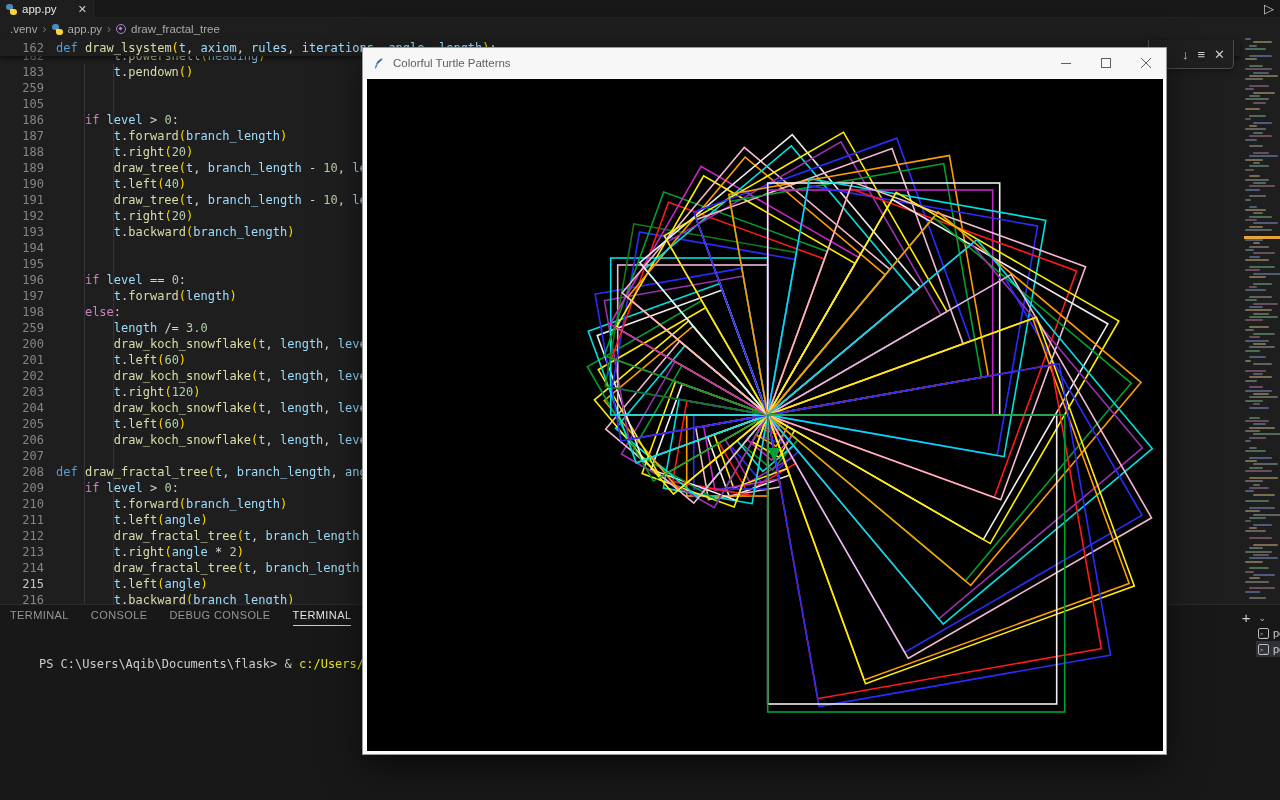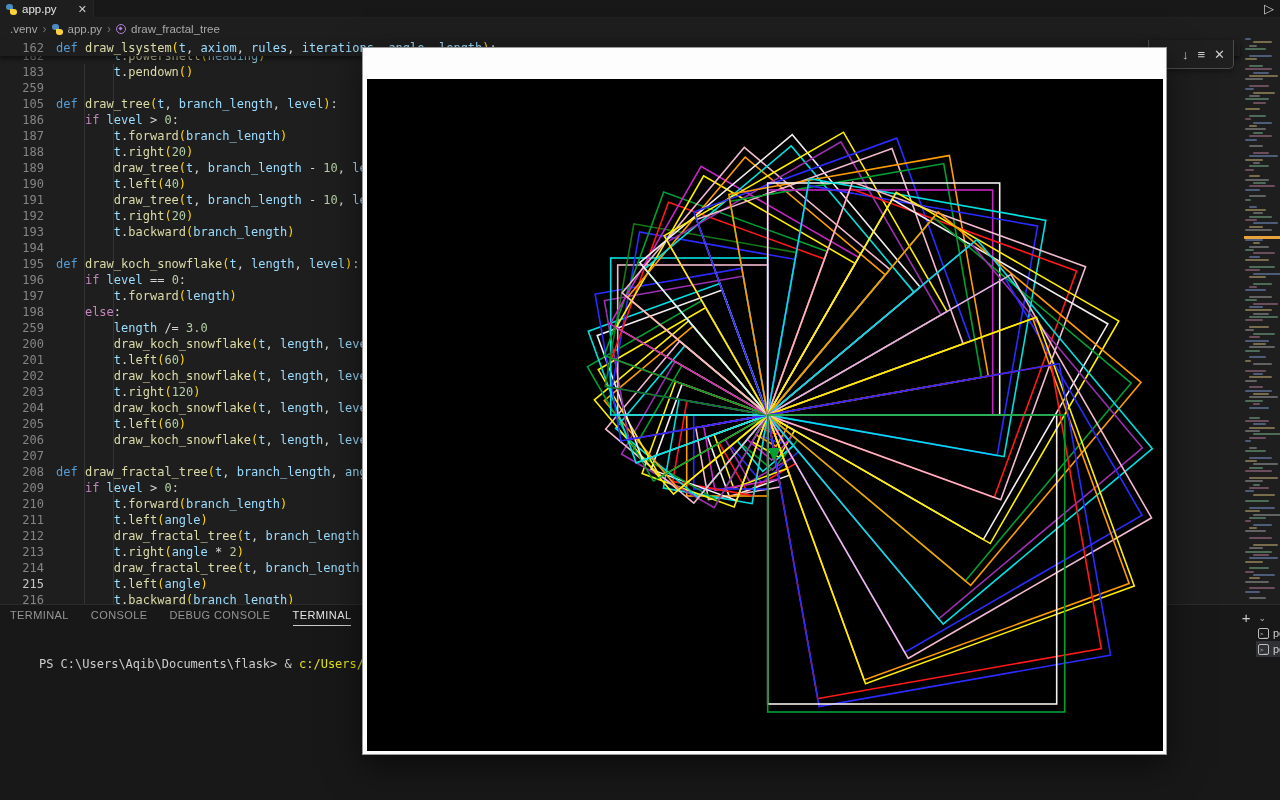--- a/index.html
+++ b/index.html
@@ -115,31 +115,31 @@
   <div class="g2"></div>
   <div id="sticky">
       <div class="code-row"><span class="ln ">162</span><span class="src"><span class="kw">def </span><span class="fn">draw_lsystem</span><span class="b">(</span><span class="v">t</span><span class="o">, </span><span class="v">axiom</span><span class="o">, </span><span class="v">rules</span><span class="o">, </span><span class="v">iterations</span><span class="o">, </span><span class="v">angle</span><span class="o">, </span><span class="v">length</span><span class="b">)</span><span class="o">:</span></span></div>
     </div>
   <div id="clip-row">
       <div class="code-row"><span class="ln ">182</span><span class="src"><span class="o">        </span><span class="v">t</span><span class="o">.</span><span class="fn">powershell</span><span class="b">(</span><span class="v">heading</span><span class="b">)</span></span></div>
     </div>
   <div id="code-lines">
       <div class="code-row"><span class="ln ">183</span><span class="src"><span class="o">        </span><span class="v">t</span><span class="o">.</span><span class="fn">pendown</span><span class="b">(</span><span class="b">)</span></span></div>
       <div class="code-row"><span class="ln ">259</span><span class="src"></span></div>
-      <div class="code-row"><span class="ln ">105</span><span class="src"><span class="kw">def </span><span class="fn">draw_tree</span><span class="b">(</span><span class="v">t</span><span class="o">, </span><span class="v">branch_length</span><span class="o">, </span><span class="v">level</span><span class="b">)</span><span class="o">:</span></span></div>
+      <div class="code-row"><span class="ln ">105</span></div>
       <div class="code-row"><span class="ln ">186</span><span class="src"><span class="o">    </span><span class="ct">if </span><span class="v">level</span><span class="o"> &gt; </span><span class="n">0</span><span class="o">:</span></span></div>
       <div class="code-row"><span class="ln ">187</span><span class="src"><span class="o">        </span><span class="v">t</span><span class="o">.</span><span class="fn">forward</span><span class="b">(</span><span class="v">branch_length</span><span class="b">)</span></span></div>
       <div class="code-row"><span class="ln ">188</span><span class="src"><span class="o">        </span><span class="v">t</span><span class="o">.</span><span class="fn">right</span><span class="b">(</span><span class="n">20</span><span class="b">)</span></span></div>
       <div class="code-row"><span class="ln ">189</span><span class="src"><span class="o">        </span><span class="fn">draw_tree</span><span class="b">(</span><span class="v">t</span><span class="o">, </span><span class="v">branch_length</span><span class="o"> - </span><span class="n">10</span><span class="o">, </span><span class="v">level</span><span class="o"> - </span><span class="n">1</span><span class="b">)</span></span></div>
       <div class="code-row"><span class="ln ">190</span><span class="src"><span class="o">        </span><span class="v">t</span><span class="o">.</span><span class="fn">left</span><span class="b">(</span><span class="n">40</span><span class="b">)</span></span></div>
       <div class="code-row"><span class="ln ">191</span><span class="src"><span class="o">        </span><span class="fn">draw_tree</span><span class="b">(</span><span class="v">t</span><span class="o">, </span><span class="v">branch_length</span><span class="o"> - </span><span class="n">10</span><span class="o">, </span><span class="v">level</span><span class="o"> - </span><span class="n">1</span><span class="b">)</span></span></div>
       <div class="code-row"><span class="ln ">192</span><span class="src"><span class="o">        </span><span class="v">t</span><span class="o">.</span><span class="fn">right</span><span class="b">(</span><span class="n">20</span><span class="b">)</span></span></div>
       <div class="code-row"><span class="ln ">193</span><span class="src"><span class="o">        </span><span class="v">t</span><span class="o">.</span><span class="fn">backward</span><span class="b">(</span><span class="v">branch_length</span><span class="b">)</span></span></div>
       <div class="code-row"><span class="ln ">194</span><span class="src"></span></div>
-      <div class="code-row"><span class="ln ">195</span><span class="src"><span class="kw">def </span><span class="fn">draw_koch_snowflake</span><span class="b">(</span><span class="v">t</span><span class="o">, </span><span class="v">length</span><span class="o">, </span><span class="v">level</span><span class="b">)</span><span class="o">:</span></span></div>
+      <div class="code-row"><span class="ln ">195</span></div>
       <div class="code-row"><span class="ln ">196</span><span class="src"><span class="o">    </span><span class="ct">if </span><span class="v">level</span><span class="o"> == </span><span class="n">0</span><span class="o">:</span></span></div>
       <div class="code-row"><span class="ln ">197</span><span class="src"><span class="o">        </span><span class="v">t</span><span class="o">.</span><span class="fn">forward</span><span class="b">(</span><span class="v">length</span><span class="b">)</span></span></div>
       <div class="code-row"><span class="ln ">198</span><span class="src"><span class="o">    </span><span class="ct">else</span><span class="o">:</span></span></div>
       <div class="code-row"><span class="ln ">259</span><span class="src"><span class="o">        </span><span class="v">length</span><span class="o"> /= </span><span class="n">3.0</span></span></div>
       <div class="code-row"><span class="ln ">200</span><span class="src"><span class="o">        </span><span class="fn">draw_koch_snowflake</span><span class="b">(</span><span class="v">t</span><span class="o">, </span><span class="v">length</span><span class="o">, </span><span class="v">level</span><span class="o">-</span><span class="n">1</span><span class="b">)</span></span></div>
       <div class="code-row"><span class="ln ">201</span><span class="src"><span class="o">        </span><span class="v">t</span><span class="o">.</span><span class="fn">left</span><span class="b">(</span><span class="n">60</span><span class="b">)</span></span></div>
       <div class="code-row"><span class="ln ">202</span><span class="src"><span class="o">        </span><span class="fn">draw_koch_snowflake</span><span class="b">(</span><span class="v">t</span><span class="o">, </span><span class="v">length</span><span class="o">, </span><span class="v">level</span><span class="o">-</span><span class="n">1</span><span class="b">)</span></span></div>
       <div class="code-row"><span class="ln ">203</span><span class="src"><span class="o">        </span><span class="v">t</span><span class="o">.</span><span class="fn">right</span><span class="b">(</span><span class="n">120</span><span class="b">)</span></span></div>
       <div class="code-row"><span class="ln ">204</span><span class="src"><span class="o">        </span><span class="fn">draw_koch_snowflake</span><span class="b">(</span><span class="v">t</span><span class="o">, </span><span class="v">length</span><span class="o">, </span><span class="v">level</span><span class="o">-</span><span class="n">1</span><span class="b">)</span></span></div>
       <div class="code-row"><span class="ln ">205</span><span class="src"><span class="o">        </span><span class="v">t</span><span class="o">.</span><span class="fn">left</span><span class="b">(</span><span class="n">60</span><span class="b">)</span></span></div>
@@ -325,20 +325,44 @@
         <span>powershell</span>
       </div>
       <div class="term-item sel">
      <span class="ps-ic">&gt;_</span>
         <span>powershell</span>
       </div>
     </div>
 </div>
 
 <div id="turtle-win">
+  <div id="twin-titlebar">
+    <svg class="feather" viewBox="0 0 16 16">
+      <path d="M12.5 1.5 C9 2.5 5.5 6 4.5 10 L3.5 14.5 L5 13.5 C6 10.5 9 6.5 12.5 3.5 C13 2.8 13 2 12.5 1.5 Z" fill="#3b6ea5"></path>
+      <path d="M4.5 10 C6.5 8.5 9.5 7.5 11 7.5" stroke="#e8f0fa" stroke-width="0.7" fill="none"></path>
+    </svg>
+    <span id="twin-title">Colorful Turtle Patterns</span>
+    <div id="twin-controls">
+      <span class="twin-btn">
+        <svg width="10" height="10" viewBox="0 0 10 10">
+            <line x1="0" y1="5.5" x2="10" y2="5.5" stroke="#5f5f5f" stroke-width="1"></line>
+          </svg>
+      </span>
+      <span class="twin-btn">
+        <svg width="10" height="10" viewBox="0 0 10 10">
+            <rect x="0.5" y="0.5" width="9" height="9" fill="none" stroke="#5f5f5f" stroke-width="1"></rect>
+          </svg>
+      </span>
+      <span class="twin-btn">
+        <svg width="10" height="10" viewBox="0 0 10 10">
+            <path d="M0 0 L10 10 M10 0 L0 10" stroke="#5f5f5f" stroke-width="1"></path>
+          </svg>
+      </span>
+    </div>
+  </div>
   <div id="twin-canvas">
     <svg id="pattern-svg" width="796" height="672" viewBox="0 0 796 672">
         <rect x="400.7" y="336" width="7" height="7" fill="none" stroke="#157a15" stroke-width="1.6" transform="rotate(-350 400.7 336)"></rect>
         <rect x="400.7" y="336" width="13" height="13" fill="none" stroke="#00a032" stroke-width="1.6" transform="rotate(-350 400.7 336)"></rect>
         <rect x="400.7" y="336" width="15" height="15" fill="none" stroke="#ff1a1a" stroke-width="1.6" transform="rotate(-340 400.7 336)"></rect>
         <rect x="400.7" y="336" width="22" height="22" fill="none" stroke="#2b2bff" stroke-width="1.6" transform="rotate(-340 400.7 336)"></rect>
         <rect x="400.7" y="336" width="23" height="23" fill="none" stroke="#ff9d00" stroke-width="1.6" transform="rotate(-330 400.7 336)"></rect>
         <rect x="400.7" y="336" width="31" height="31" fill="none" stroke="#ffef00" stroke-width="1.6" transform="rotate(-330 400.7 336)"></rect>
         <rect x="400.7" y="336" width="32" height="32" fill="none" stroke="#c427c4" stroke-width="1.6" transform="rotate(-320 400.7 336)"></rect>
         <rect x="400.7" y="336" width="39" height="39" fill="none" stroke="#00a032" stroke-width="1.6" transform="rotate(-320 400.7 336)"></rect>

